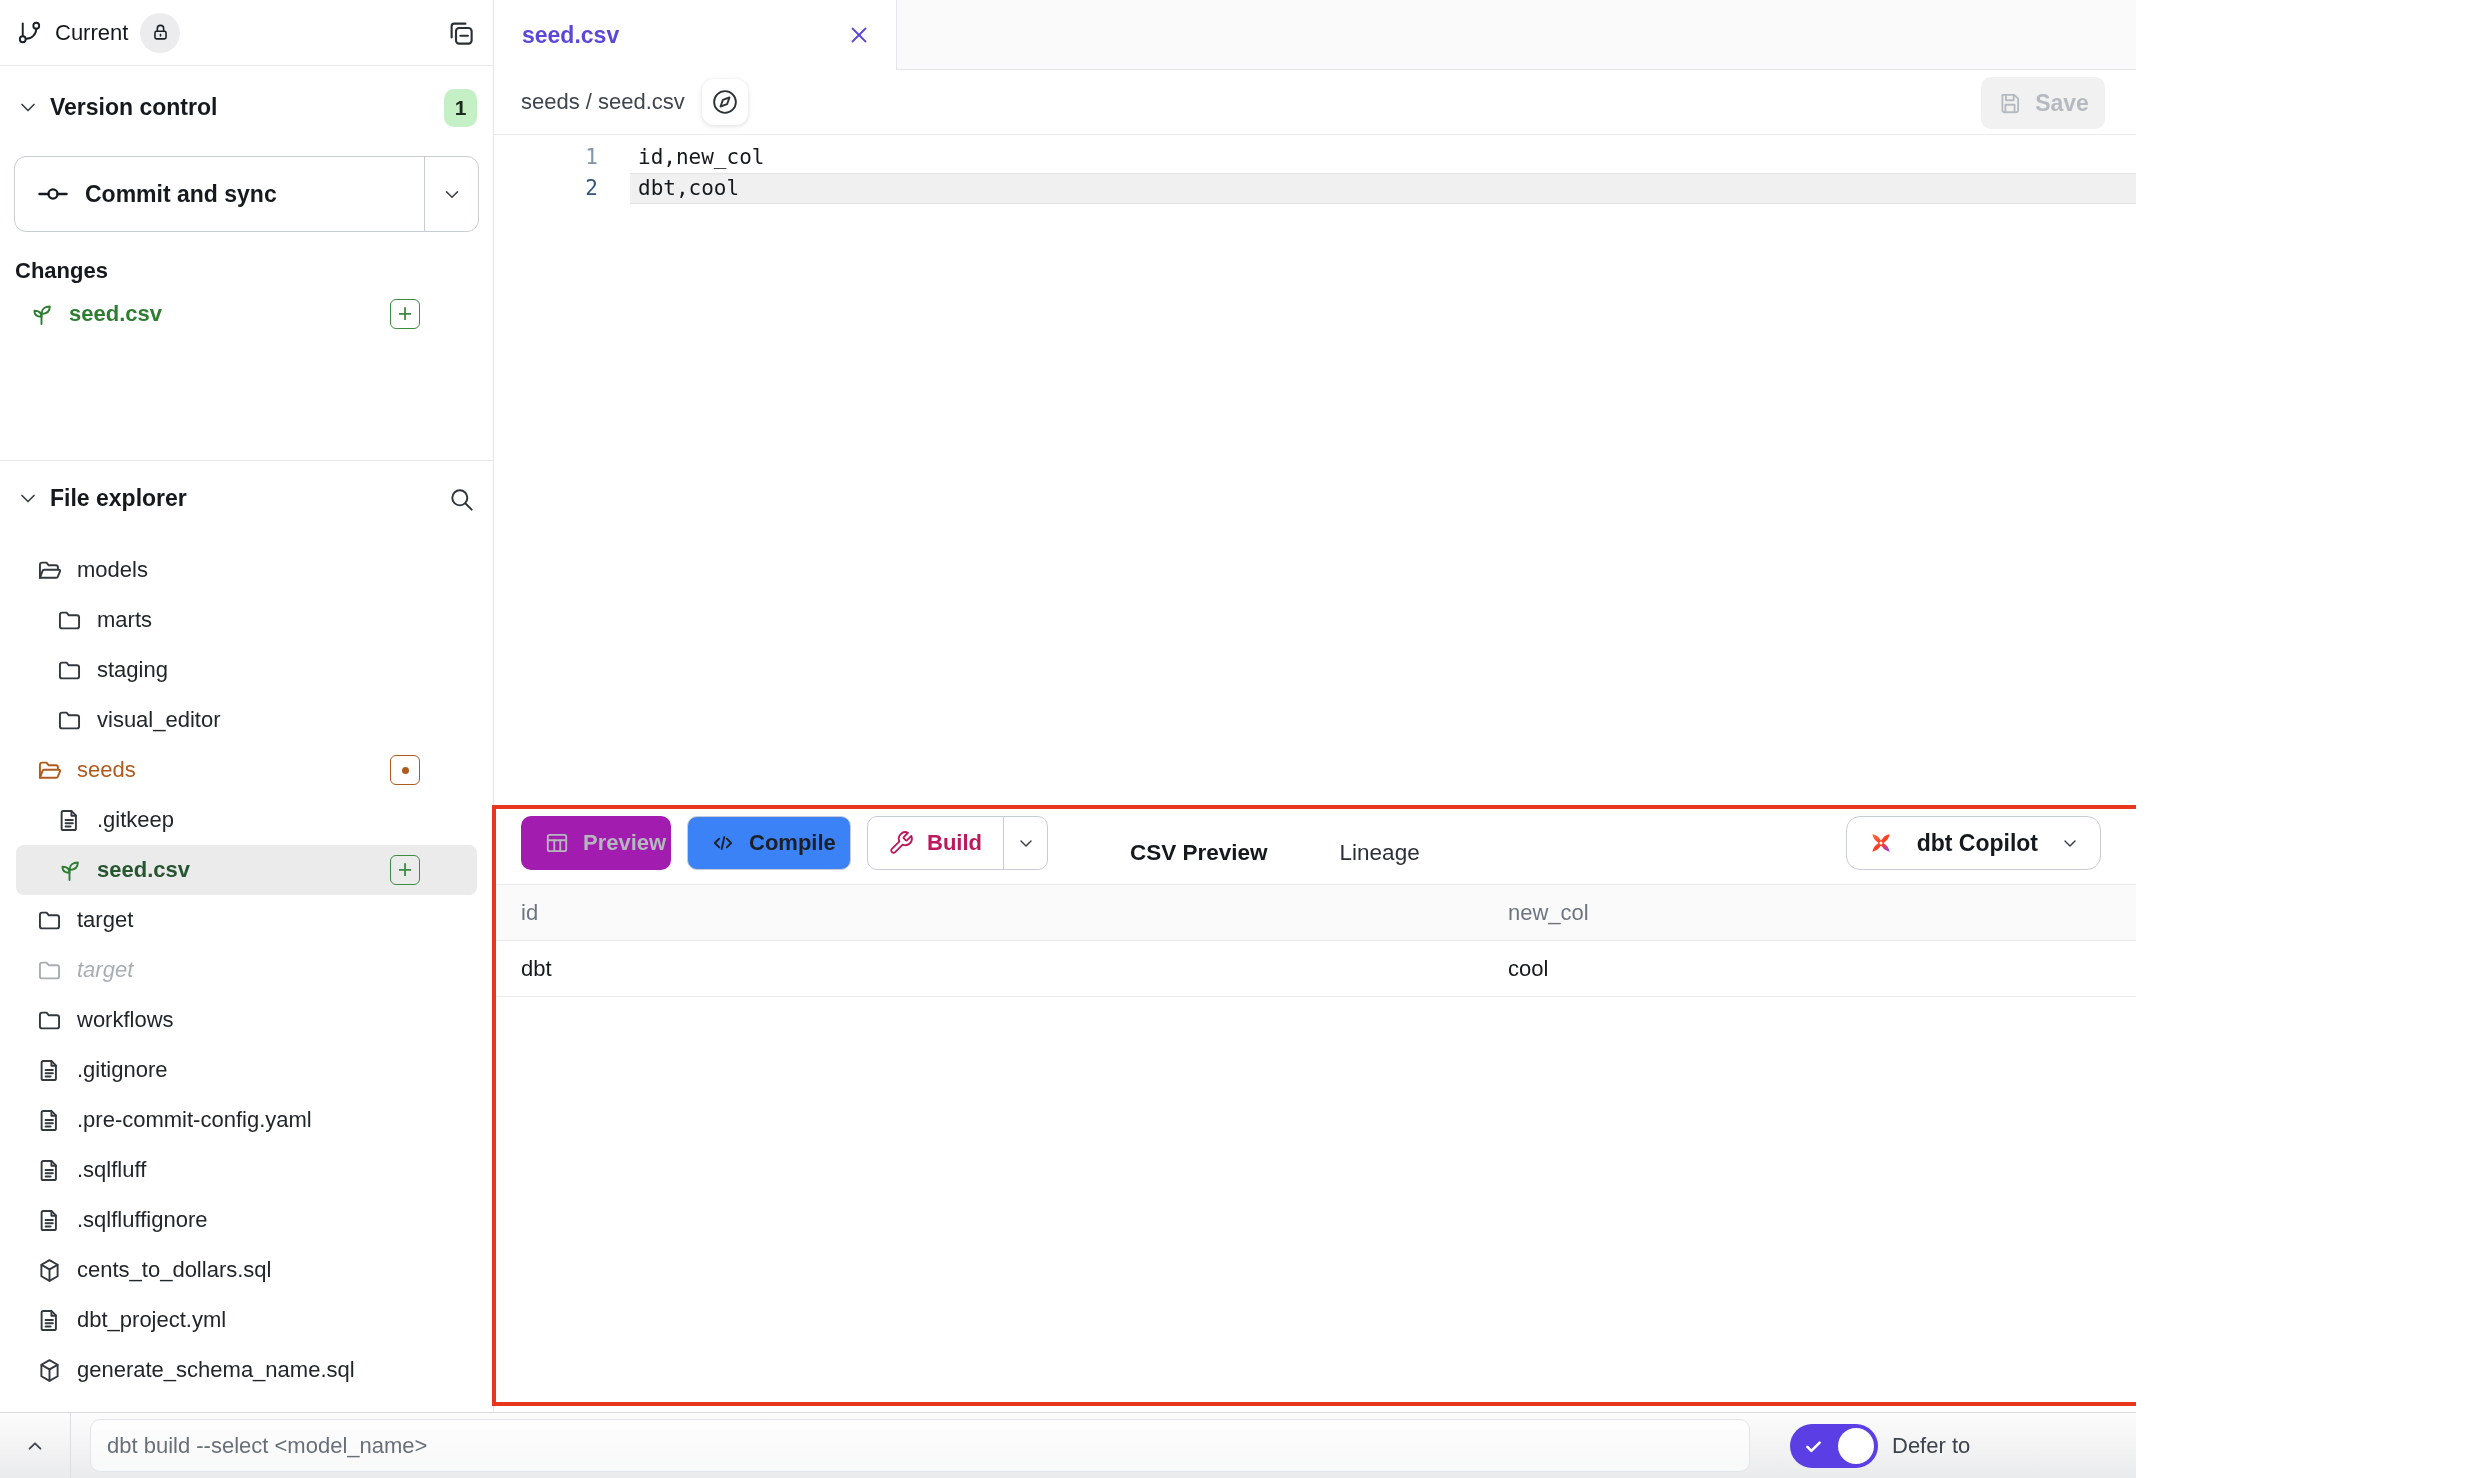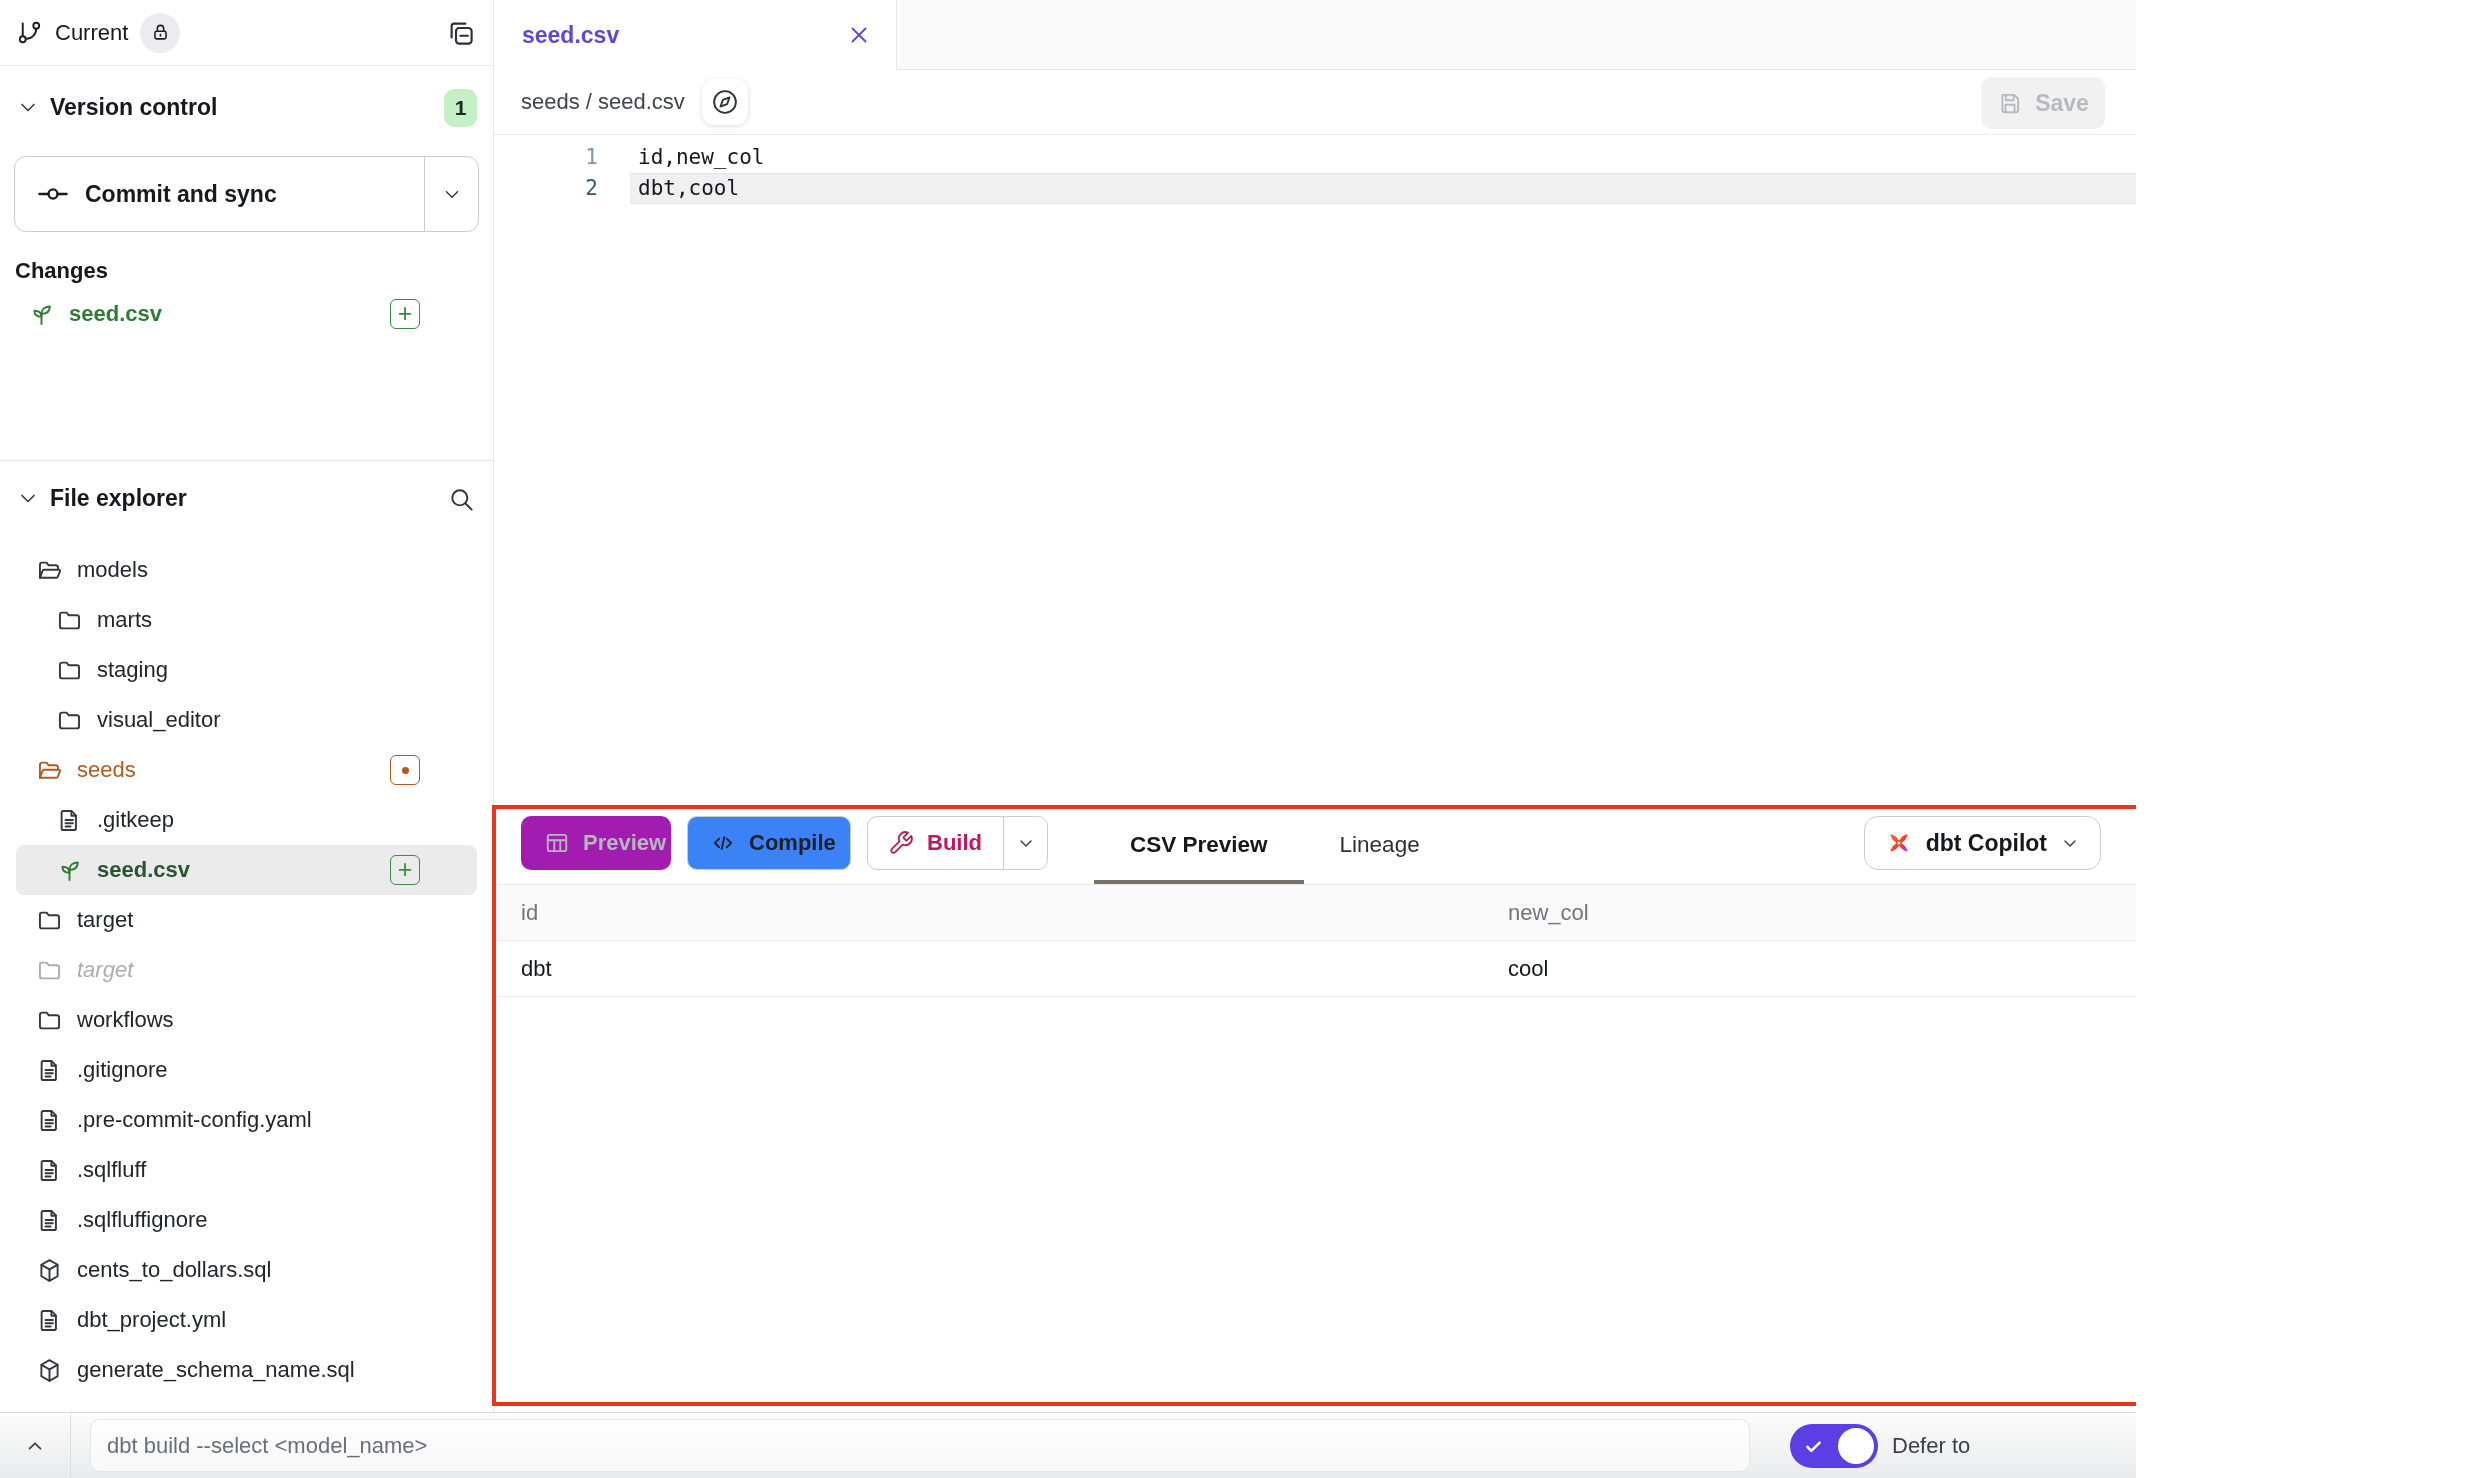--- a/index.html
+++ b/index.html
@@ -92,26 +92,26 @@
   .pbtn svg{width:26px;height:26px;}
   .pbtn.disabled{border-color:transparent;background:#a21caf;color:#b4b8bd;cursor:default;}
   .btn-preview{left:27px;width:150px;}
   .btn-compile{left:193px;width:164px;}
   .build-split{position:absolute;left:373px;top:11px;height:54px;width:181px;border:1.6px solid #c9cdd3;border-radius:10px;background:#fff;display:flex;overflow:hidden;}
   .build-main{flex:1;display:flex;align-items:center;gap:13px;padding-left:20px;font-size:22px;font-weight:600;color:#be185d;cursor:pointer;}
   .build-main svg{width:26px;height:26px;}
   .build-caret{width:44px;border-left:1.6px solid #c9cdd3;display:flex;align-items:center;justify-content:center;color:#3a4047;cursor:pointer;}
   .build-caret svg{width:20px;height:20px;}
 
-  .ptabs{position:absolute;left:600px;top:0;height:79px;display:flex;}
+  .ptabs{position:absolute;left:600px;top:8px;height:79px;display:flex;}
   .ptab{position:relative;height:100%;display:flex;align-items:center;justify-content:center;padding:0 36px;font-size:22.5px;color:#2b3138;font-weight:500;cursor:pointer;}
   .ptab.active{font-weight:600;color:#15181c;}
   .ptab.active::after{content:"";position:absolute;left:0;right:0;bottom:-1px;height:5px;background:#76716b;}
 
-  .copilot{position:absolute;right:35px;top:11px;height:54px;border:1.6px solid #c9ccd2;border-radius:14px;background:#fff;display:flex;align-items:center;gap:13px;padding:0 20px;font-family:inherit;font-size:23px;font-weight:700;color:#15181c;cursor:pointer;}
+  .copilot{position:absolute;right:35px;top:11px;height:54px;border:1.6px solid #c9ccd2;border-radius:14px;background:#fff;display:flex;align-items:center;gap:22px;padding:0 20px;font-family:inherit;font-size:23px;font-weight:700;color:#15181c;cursor:pointer;}
   .copilot .chev{width:20px;height:20px;}
   .copilot-logo{width:28px;height:28px;}
 
   .panel-div{position:absolute;left:0;right:0;top:79px;height:1px;background:#e8e9eb;}
   .ptable-header{position:absolute;left:0;right:0;top:80px;height:56px;background:#fafafa;border-bottom:1px solid #e9eaec;display:flex;align-items:center;}
   .ptable-rows{position:absolute;left:0;right:0;top:136px;}
   .ptable-row{height:56px;border-bottom:1px solid #e9eaec;display:flex;align-items:center;}
   .pc1{width:1014px;padding-left:27px;font-size:22px;}
   .pc2{flex:1;font-size:22px;}
   .ptable-header .pc1,.ptable-header .pc2{color:#6e7580;}

